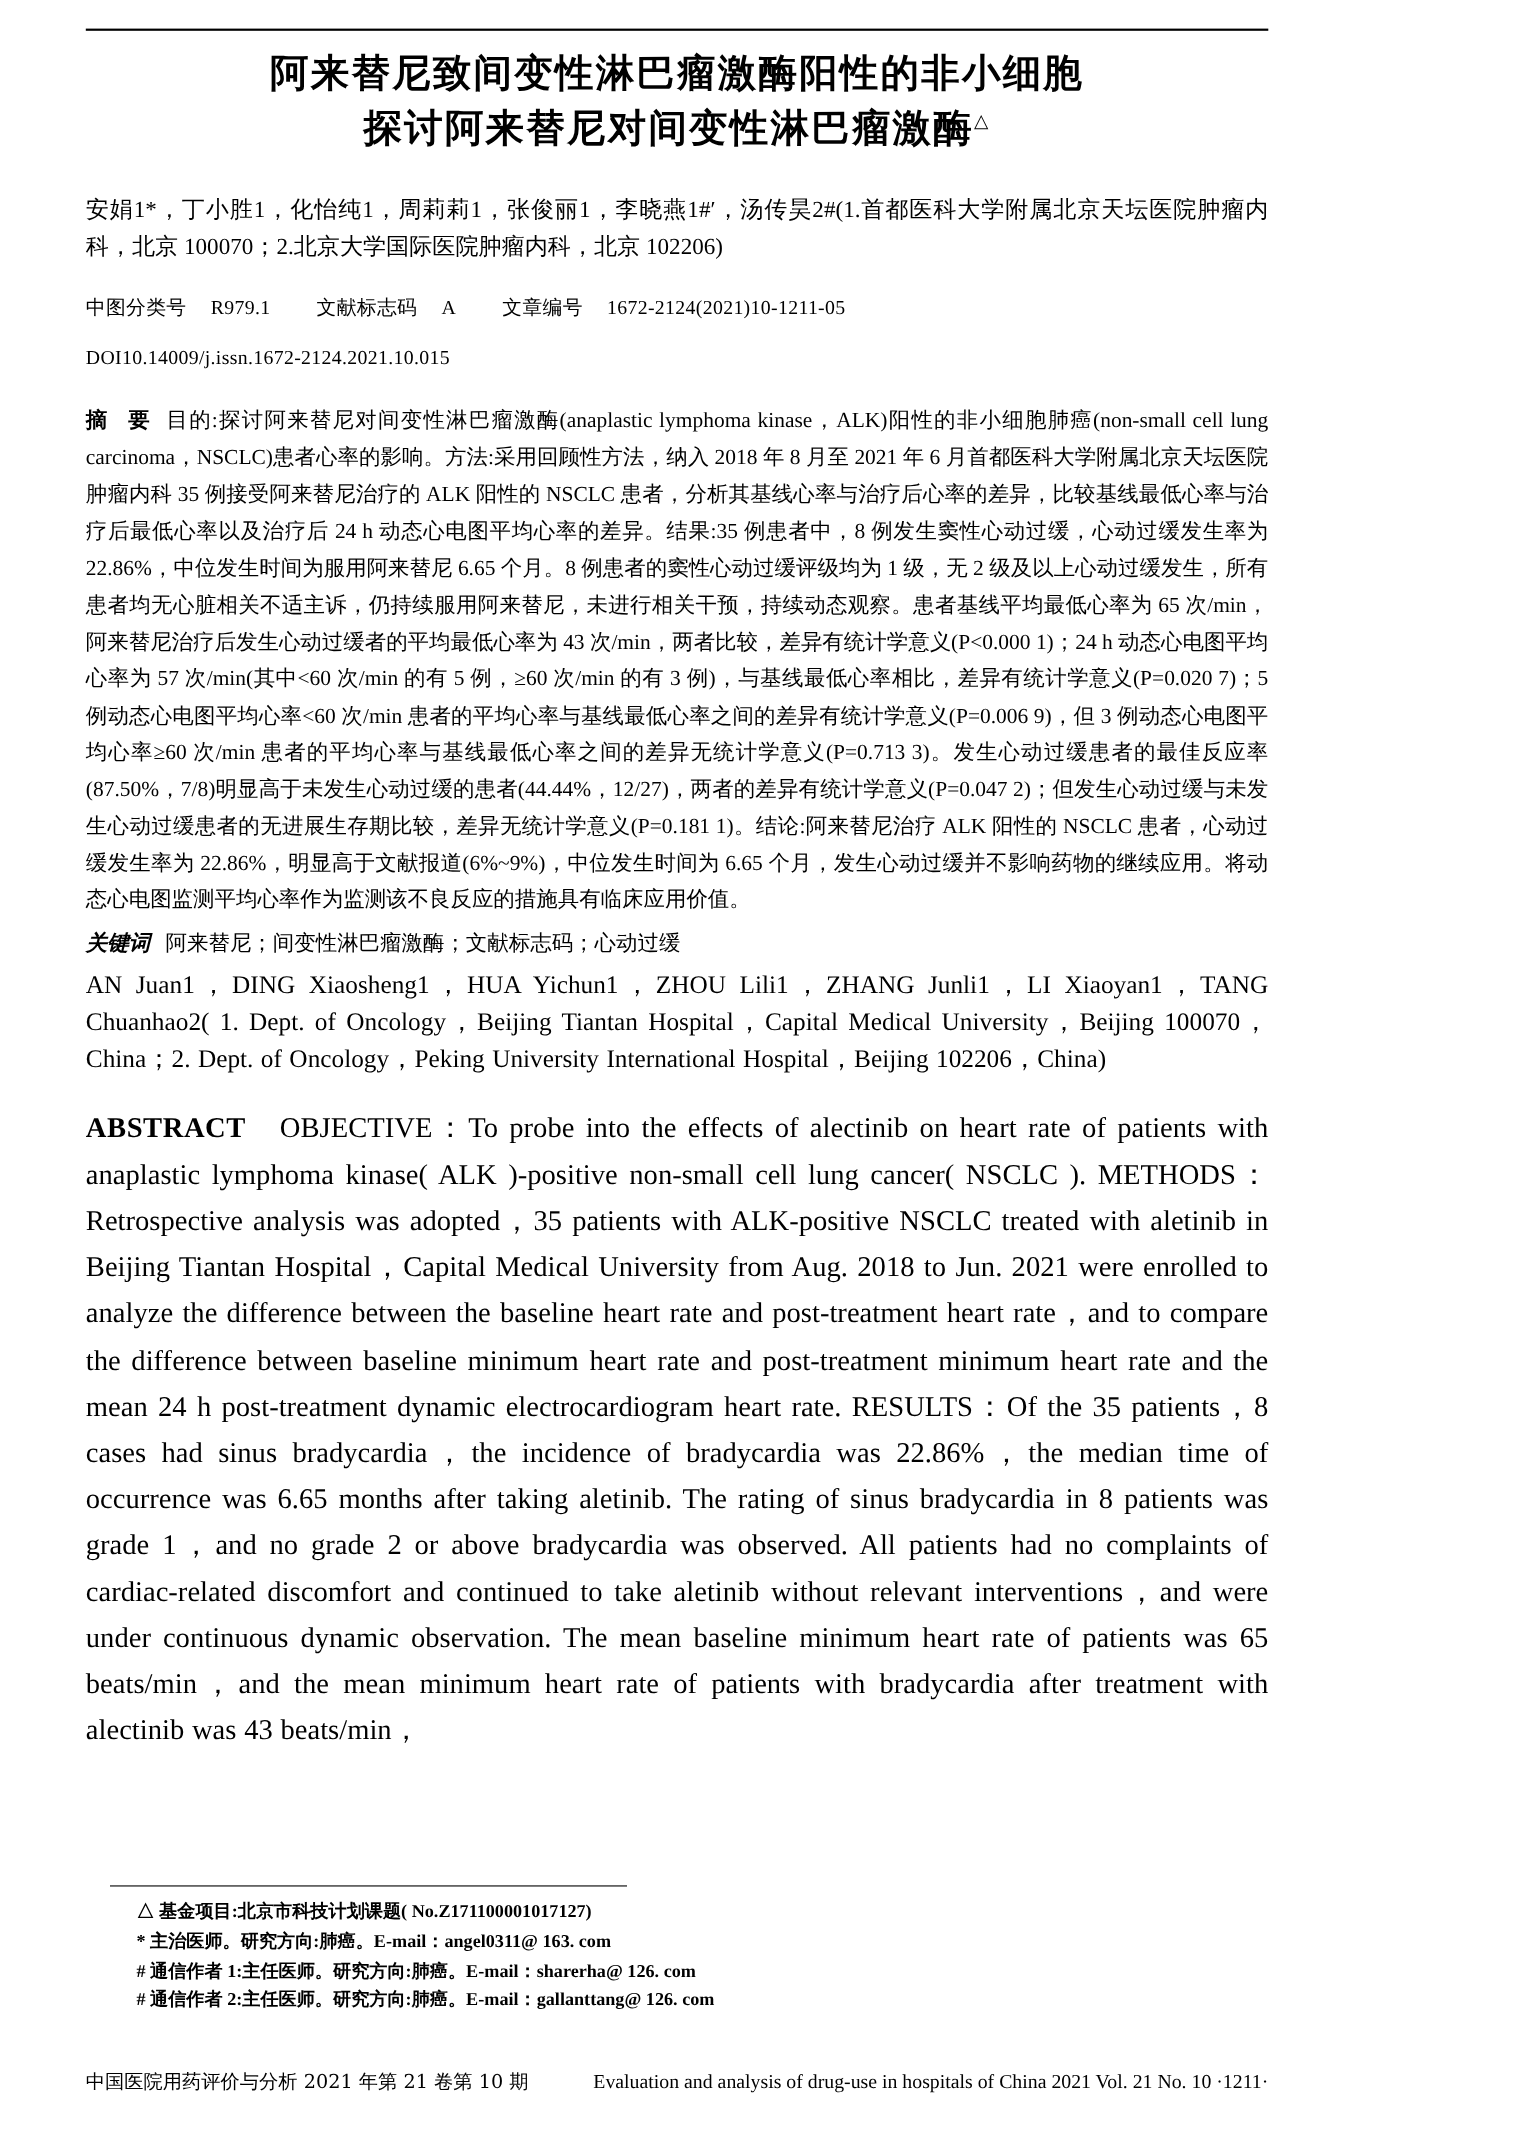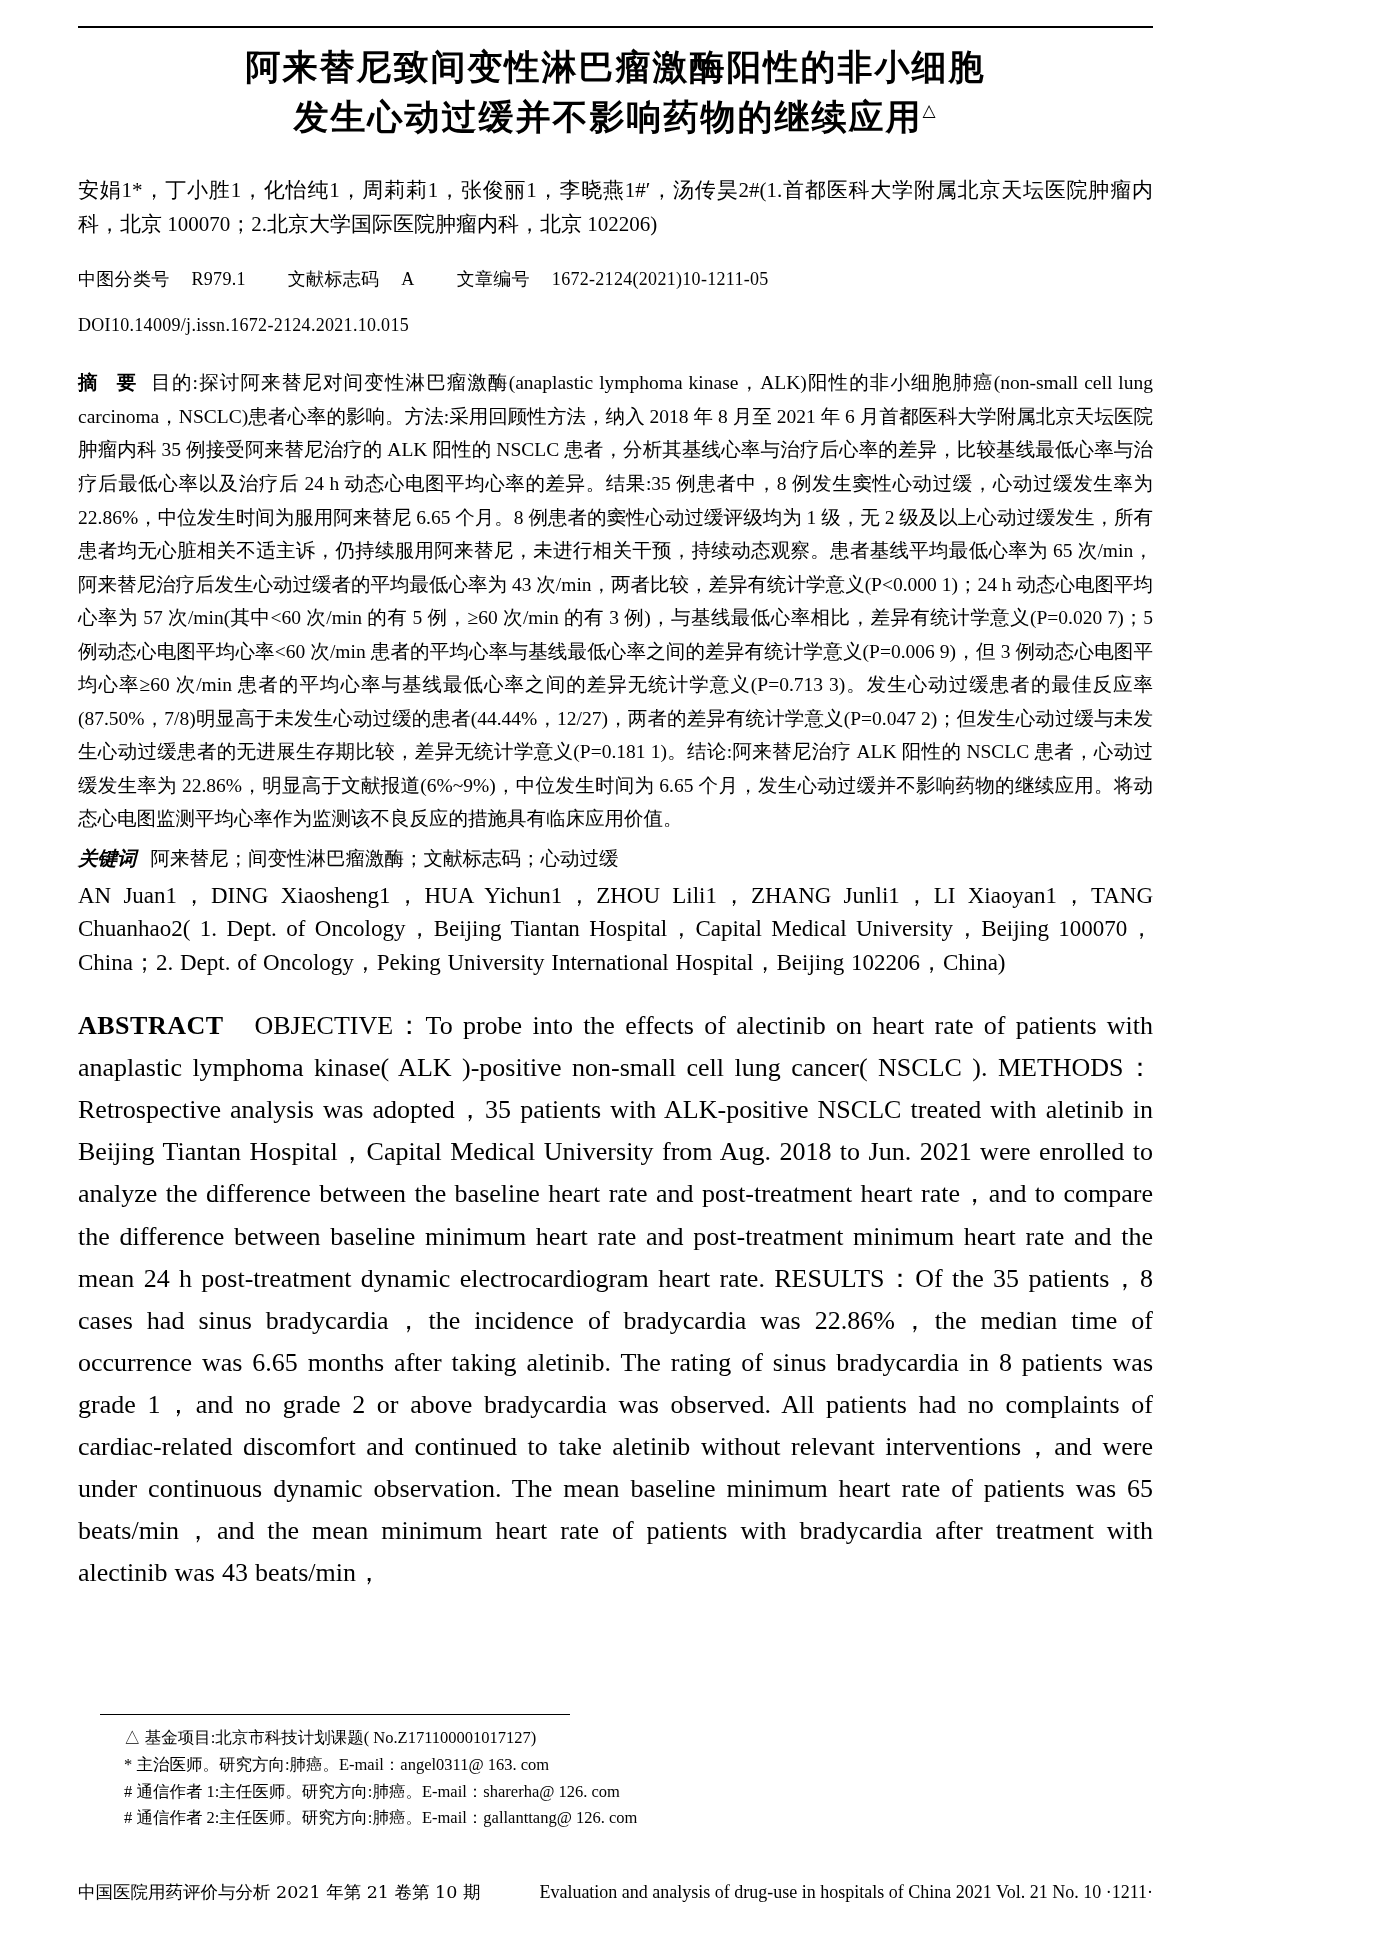--- a/index.html
+++ b/index.html
@@ -112,20 +112,21 @@
   }
   .fn-rule {
     border-top: 1px solid #000;
     width: 470px;
     margin: 0 0 10px 22px;
   }
   .footnote {
     font-size: 16.5px;
     line-height: 1.62;
     padding-left: 46px;
+    font-weight: bold;
   }
   .page-footer {
     position: absolute;
     left: 78px;
     right: 78px;
     bottom: 36px;
     display: flex;
     justify-content: space-between;
     align-items: baseline;
     font-size: 17px;
@@ -135,21 +136,21 @@
 </style>
 </head>
 <body>
 
 <div class="page">
 
   <div class="rule-top"></div>
 
   <h1 class="cn-title">
     <span>阿来替尼致间变性淋巴瘤激酶阳性的非小细胞</span><br>
-    <span>发生心动过缓并不影响药物的继续应用</span><sup>△</sup>
+    <span>探讨阿来替尼对间变性淋巴瘤激酶</span><sup>△</sup>
   </h1>
 
   <div class="authors-cn">安娟1*，丁小胜1，化怡纯1，周莉莉1，张俊丽1，李晓燕1#′，汤传昊2#(1.首都医科大学附属北京天坛医院肿瘤内科，北京 100070；2.北京大学国际医院肿瘤内科，北京 102206)</div>
 
   <div class="meta-line">
     <span>中图分类号</span><span class="gap-sm"></span><span>R979.1</span><span class="gap"></span><span>文献标志码</span><span class="gap-sm"></span><span>A</span><span class="gap"></span><span>文章编号</span><span class="gap-sm"></span><span>1672-2124(2021)10-1211-05</span>
   </div>
 
   <div class="meta-line2">
     <span>DOI</span><span class="gap-sm"></span><span>10.14009/j.issn.1672-2124.2021.10.015</span>

